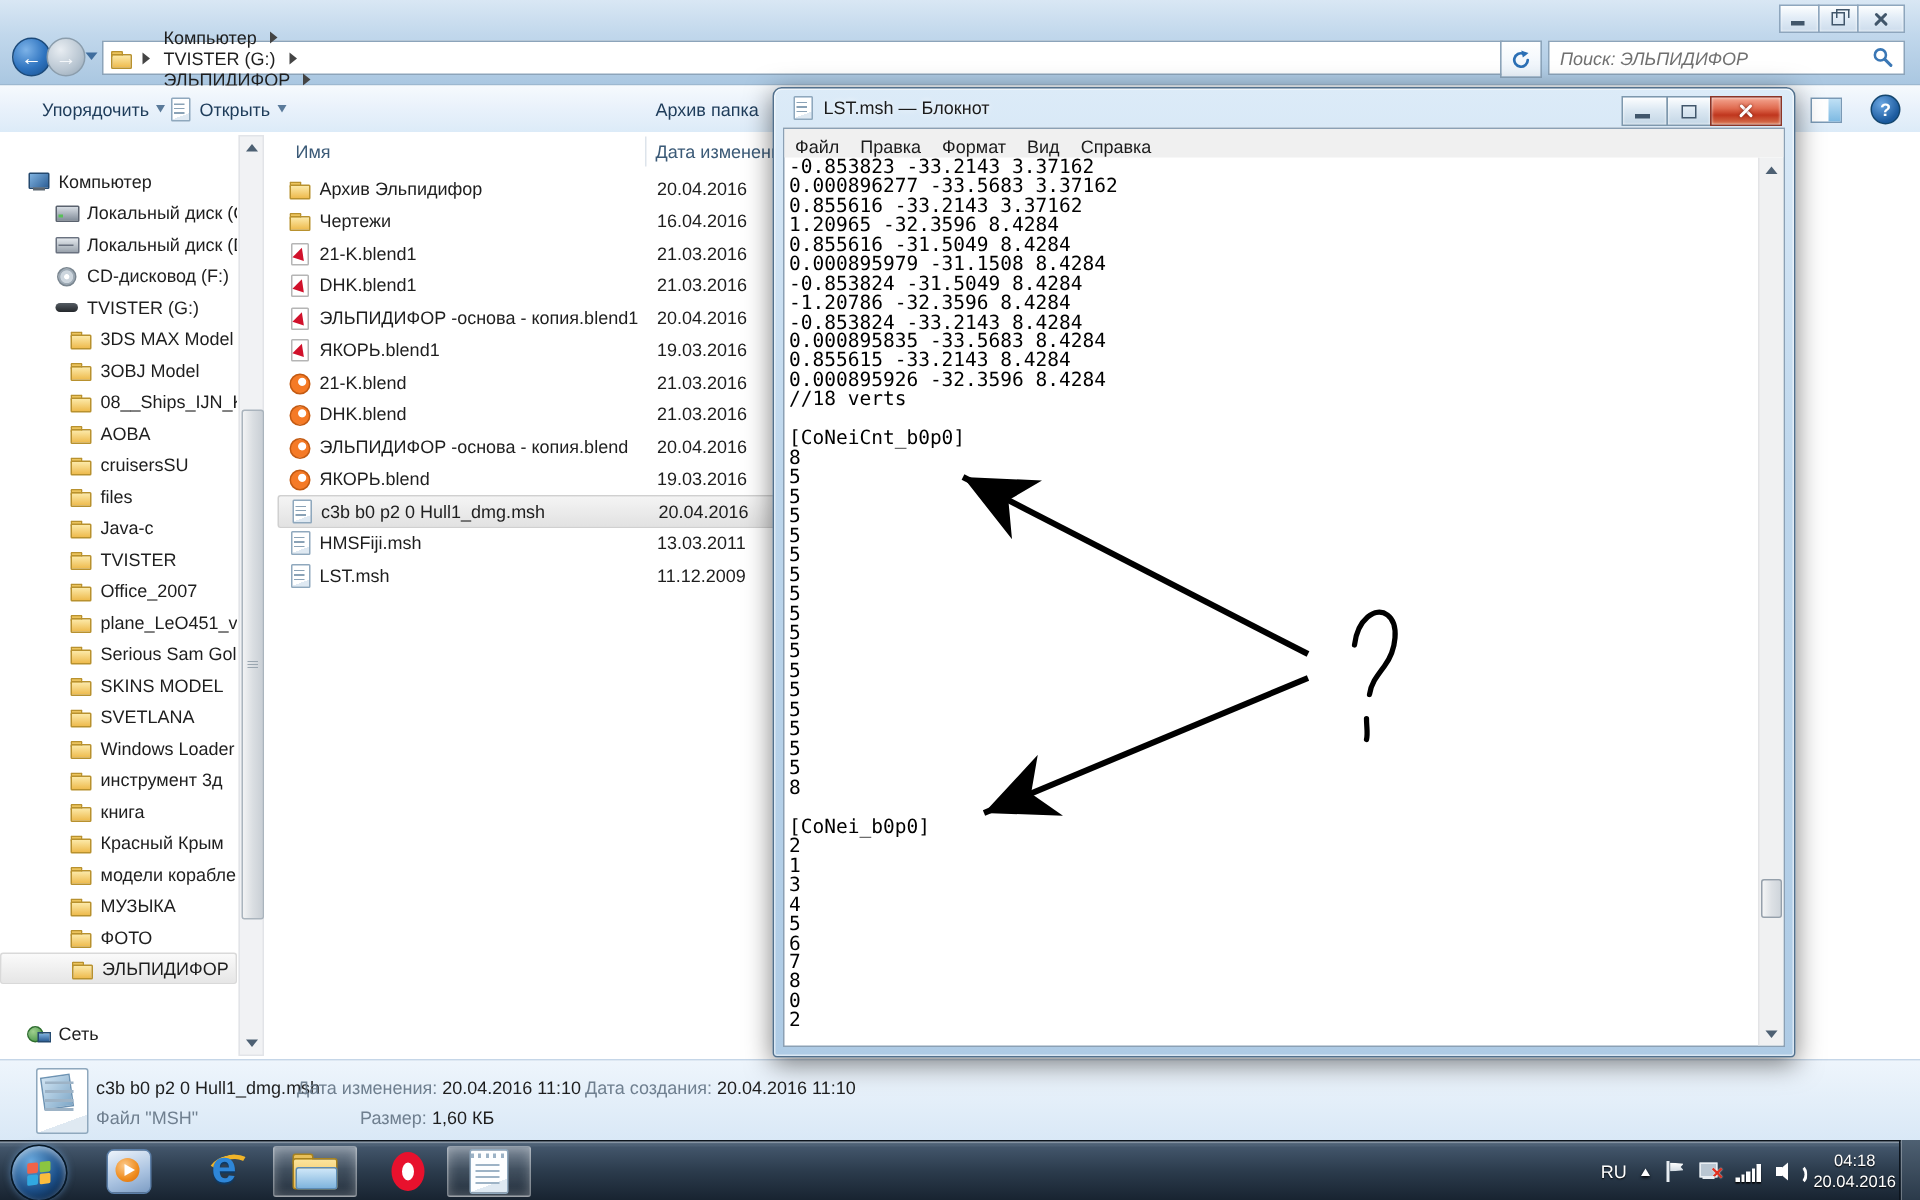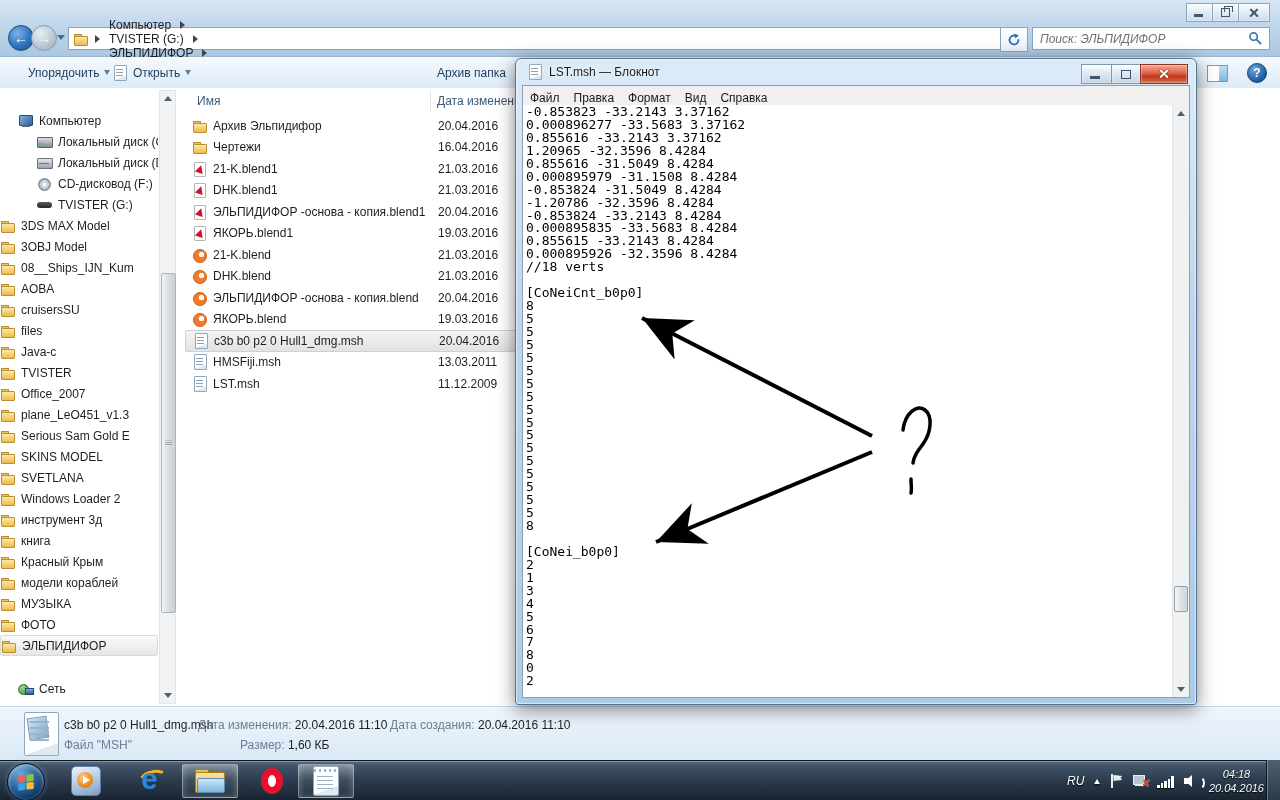--- a/index.html
+++ b/index.html
@@ -55,21 +55,21 @@
   
   .content{position:absolute;left:0;top:88px;width:1280px;height:618px;background:#fff;}
 
   
   .sidebar{position:absolute;left:0;top:0;width:158px;height:618px;overflow:hidden;padding-top:22px;box-sizing:border-box;}
   .srow{position:relative;height:21px;display:flex;align-items:center;font-size:12px;color:#1e1e1e;white-space:nowrap;}
   .srow.gap{margin-top:22px;}
   .srow .si{position:relative;width:16px;height:16px;flex:0 0 16px;margin-right:5px;}
   .srow.ind-0{padding-left:18px;}
   .srow.ind-1{padding-left:37px;}
-  .srow.ind-2{}
+  .srow.ind-2{padding-left:46px;}
   .srow.selected{background:linear-gradient(180deg,#fafafa,#e6e6e6);border:1px solid #d9d9d9;border-radius:2px;height:19px;}
   .sb-scroll{position:absolute;left:159px;top:2px;width:17px;height:614px;background:#f1f2f4;border:1px solid #e2e4e8;box-sizing:border-box;}
   .sb-btn{position:absolute;left:0;width:15px;height:15px;display:flex;align-items:center;justify-content:center;}
   .tri-up{width:0;height:0;border-left:4px solid transparent;border-right:4px solid transparent;border-bottom:5px solid #4d6073;}
   .tri-down{width:0;height:0;border-left:4px solid transparent;border-right:4px solid transparent;border-top:5px solid #4d6073;}
   .sb-thumb{position:absolute;left:1px;width:13px;background:linear-gradient(90deg,#f2f3f4,#dadee2 50%,#c9cfd5);
     border:1px solid #aab4bd;border-radius:2px;}
   .grip{position:absolute;left:3px;top:50%;width:7px;height:5px;transform:translateY(-50%);
     background:repeating-linear-gradient(180deg,#9aa6b0 0 1px,transparent 1px 2px);}
 
@@ -178,21 +178,21 @@
   .ie .ring{position:absolute;left:1px;top:4px;width:26px;height:18px;border:3px solid transparent;border-top-color:#f0b429;border-radius:50%;transform:rotate(-14deg);}
   .tfolder{position:relative;width:30px;height:24px;}
   .tfolder::before{content:"";position:absolute;left:0;top:0;width:12px;height:5px;background:#e8c05a;border:1px solid #a8821e;border-radius:2px 2px 0 0;}
   .tfolder::after{content:"";position:absolute;left:0;top:3px;width:28px;height:19px;background:linear-gradient(180deg,#fbe49c,#edb94f);border:1px solid #a8821e;border-radius:2px;}
   .tfolder .front{position:absolute;left:2px;top:9px;width:26px;height:13px;background:linear-gradient(180deg,#cfe7f8,#7fb4dd);border:1px solid #5d8cb5;border-radius:2px;z-index:2;}
   .opera{width:22px;height:26px;border-radius:50%;border:7px solid #e8112d;box-sizing:border-box;background:#fff;}
   .tnotepad{position:relative;width:24px;height:28px;background:linear-gradient(160deg,#fdfeff 75%,#dfe9f2 75%);border:1px solid #8fa8bd;border-radius:2px;}
   .tnotepad::before{content:"";position:absolute;left:0;top:2px;width:22px;height:3px;background:repeating-linear-gradient(90deg,#9db3c6 0 2px,transparent 2px 5px);}
   .tnotepad::after{content:"";position:absolute;left:3px;top:9px;width:16px;height:14px;background:repeating-linear-gradient(180deg,#9db3c6 0 1px,transparent 1px 4px);}
 
-  .tray{position:absolute;right:14px;top:0;height:40px;display:flex;align-items:center;gap:10px;color:#fff;font-style:italic;}
+  .tray{position:absolute;right:14px;top:0;height:40px;display:flex;align-items:center;gap:10px;color:#fff;}
   .traytext{font-size:12px;text-shadow:0 1px 1px #000;}
   .tray .tri-up{border-bottom-color:#fff;border-left-width:3.5px;border-right-width:3.5px;filter:drop-shadow(0 1px 1px #000);}
   .flagicon{position:relative;width:12px;height:14px;}
   .flagicon::before{content:"";position:absolute;left:1px;top:0;width:2px;height:14px;background:#e8edf2;}
   .flagicon::after{content:"";position:absolute;left:3px;top:1px;width:9px;height:6px;background:linear-gradient(180deg,#fff,#cfd8e0);clip-path:polygon(0 0,100% 15%,78% 50%,100% 85%,0 100%);}
   .neticon{position:relative;width:15px;height:14px;}
   .neticon::before{content:"";position:absolute;left:1px;top:1px;width:10px;height:8px;border:1px solid #e8edf2;background:#b9c6d2;}
   .neticon::after{content:"";position:absolute;left:3px;top:10px;width:8px;height:2px;background:#e8edf2;}
   .neticon .nx{position:absolute;right:-2px;bottom:-1px;color:#e03020;font-size:11px;font-weight:bold;line-height:1;text-shadow:0 0 1px #fff;}
   .sigicon{display:flex;align-items:flex-end;gap:1px;height:13px;}

